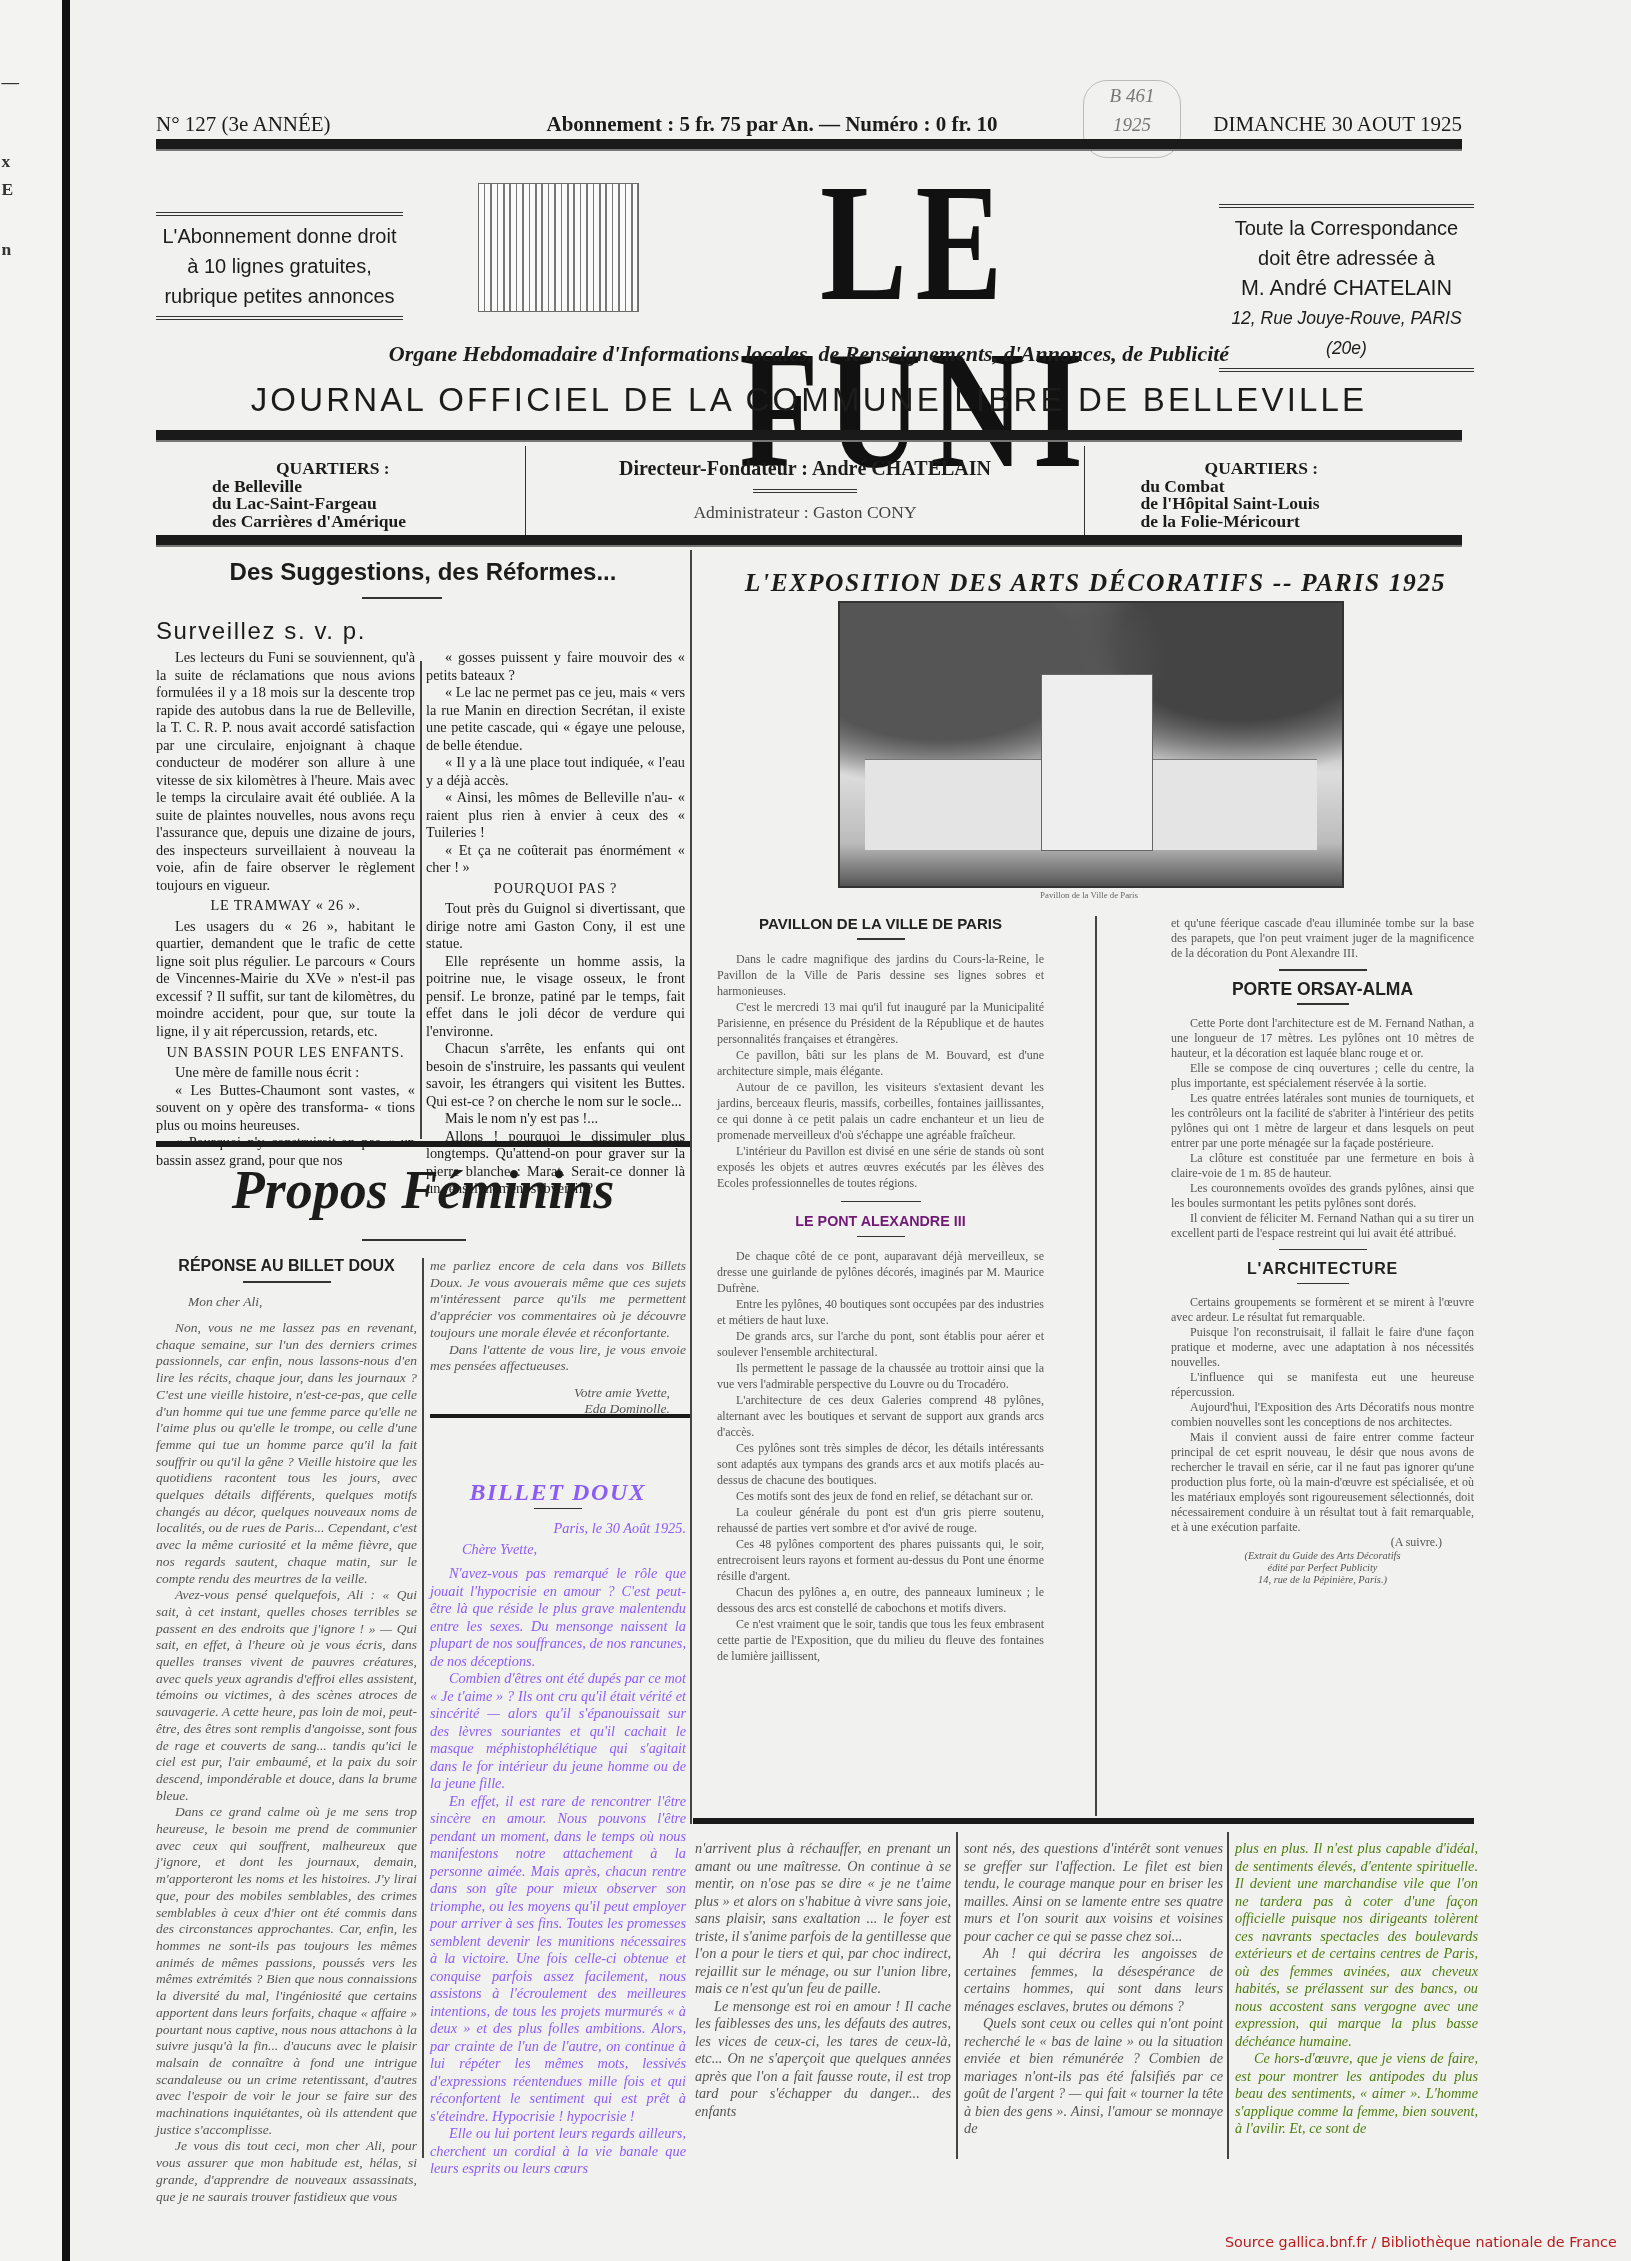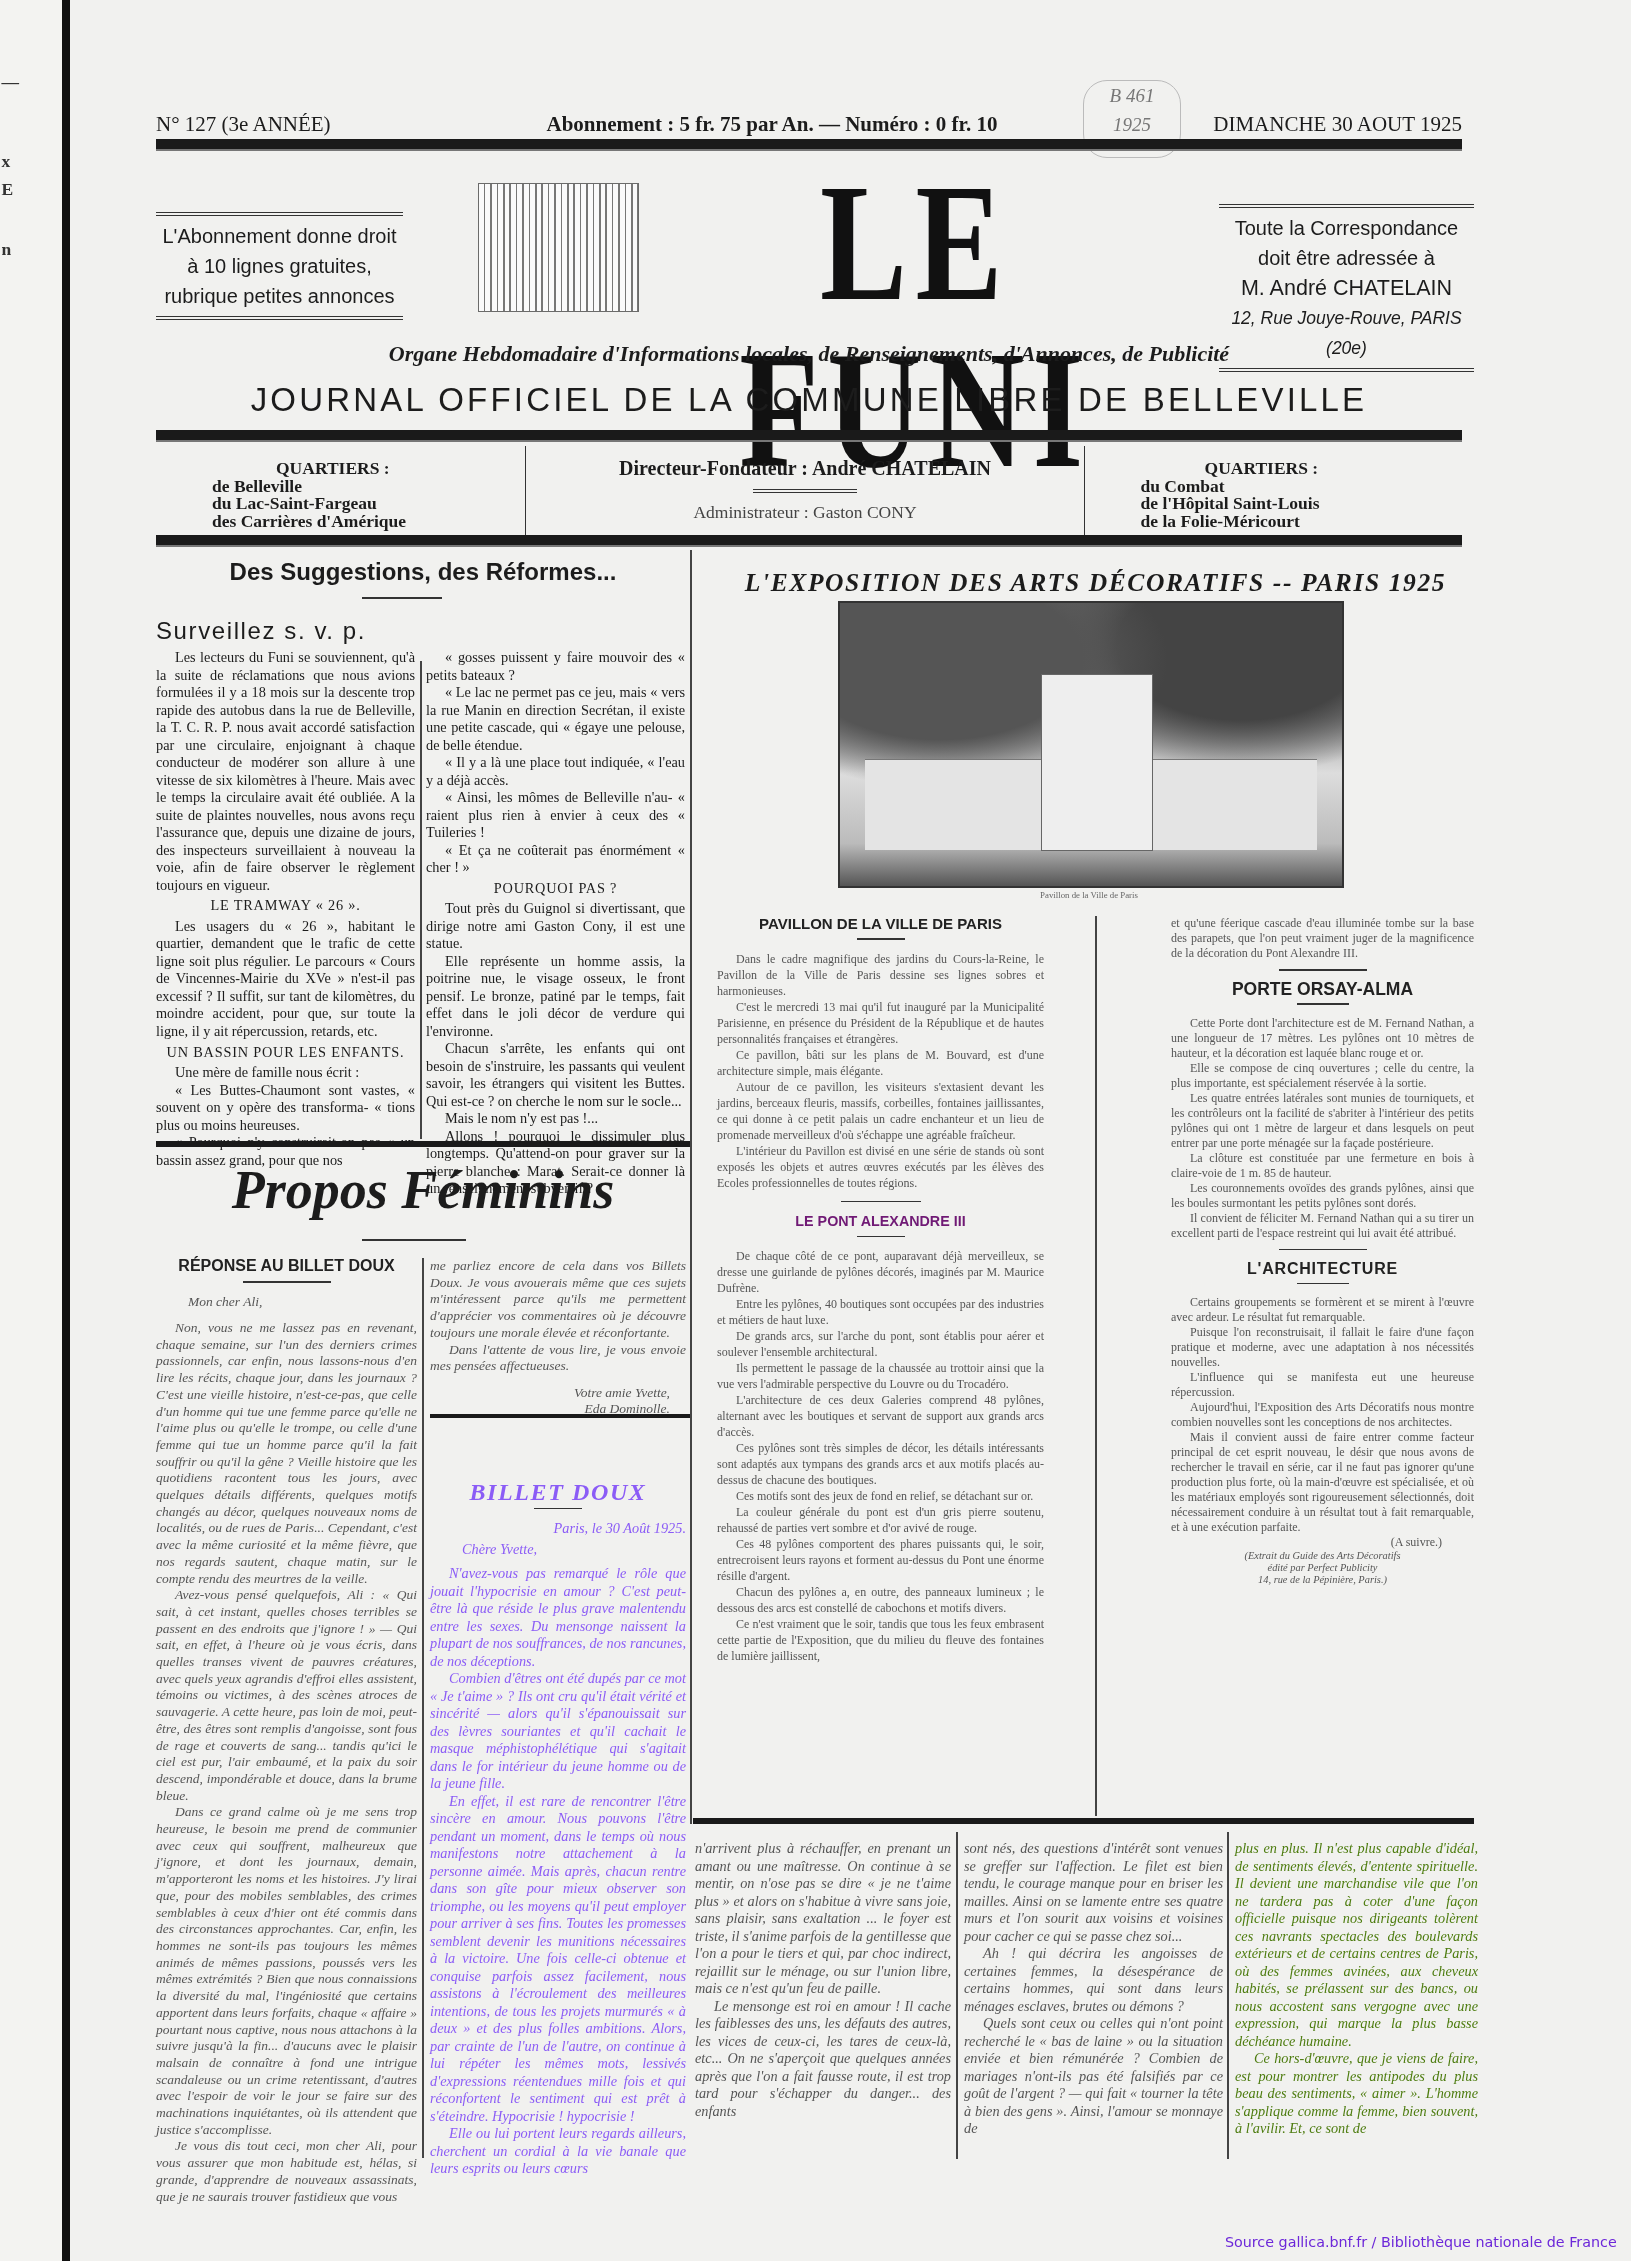--- a/index.html
+++ b/index.html
@@ -31,21 +31,21 @@
   .italic{font-style:italic;}
   .vrule{position:absolute;width:1.6px;background:#444;}
   .hrule{position:absolute;height:6.4px;background:#1a1a1a;}
   .photo{left:838px;top:601px;width:502px;height:283px;border:2.4px solid #333;background:
     radial-gradient(ellipse at 20% 20%,#555 0 25%,transparent 40%),
     radial-gradient(ellipse at 80% 15%,#444 0 22%,transparent 38%),
     linear-gradient(180deg,#777 0%,#999 40%,#ddd 60%,#bbb 85%,#555 100%);}
   .photo .bldg{position:absolute;left:40%;top:25%;width:22%;height:62%;background:#eee;border:1.6px solid #666;}
   .photo .bldg2{position:absolute;left:5%;top:55%;width:90%;height:32%;background:#e4e4e4;border-top:1.6px solid #777;}
   .caption{left:838px;top:890px;width:502px;text-align:center;font-size:8.8px;color:#666;}
-  .footer-src{right:14.3px;bottom:11px;font-family:"DejaVu Sans",sans-serif;font-size:14.3px;color:#6d28d9;}
+  .footer-src{right:14.3px;bottom:11px;font-family:"DejaVu Sans",sans-serif;font-size:14.3px;color:#b91c1c;}
 </style>
 </head>
 <body>
 
 <div class="abs prev-page">
   <span class="frag" style="top:72px">—</span>
   <span class="frag" style="top:151px">x</span>
   <span class="frag" style="top:179px">E</span>
   <span class="frag" style="top:239px">n</span>
 </div>

